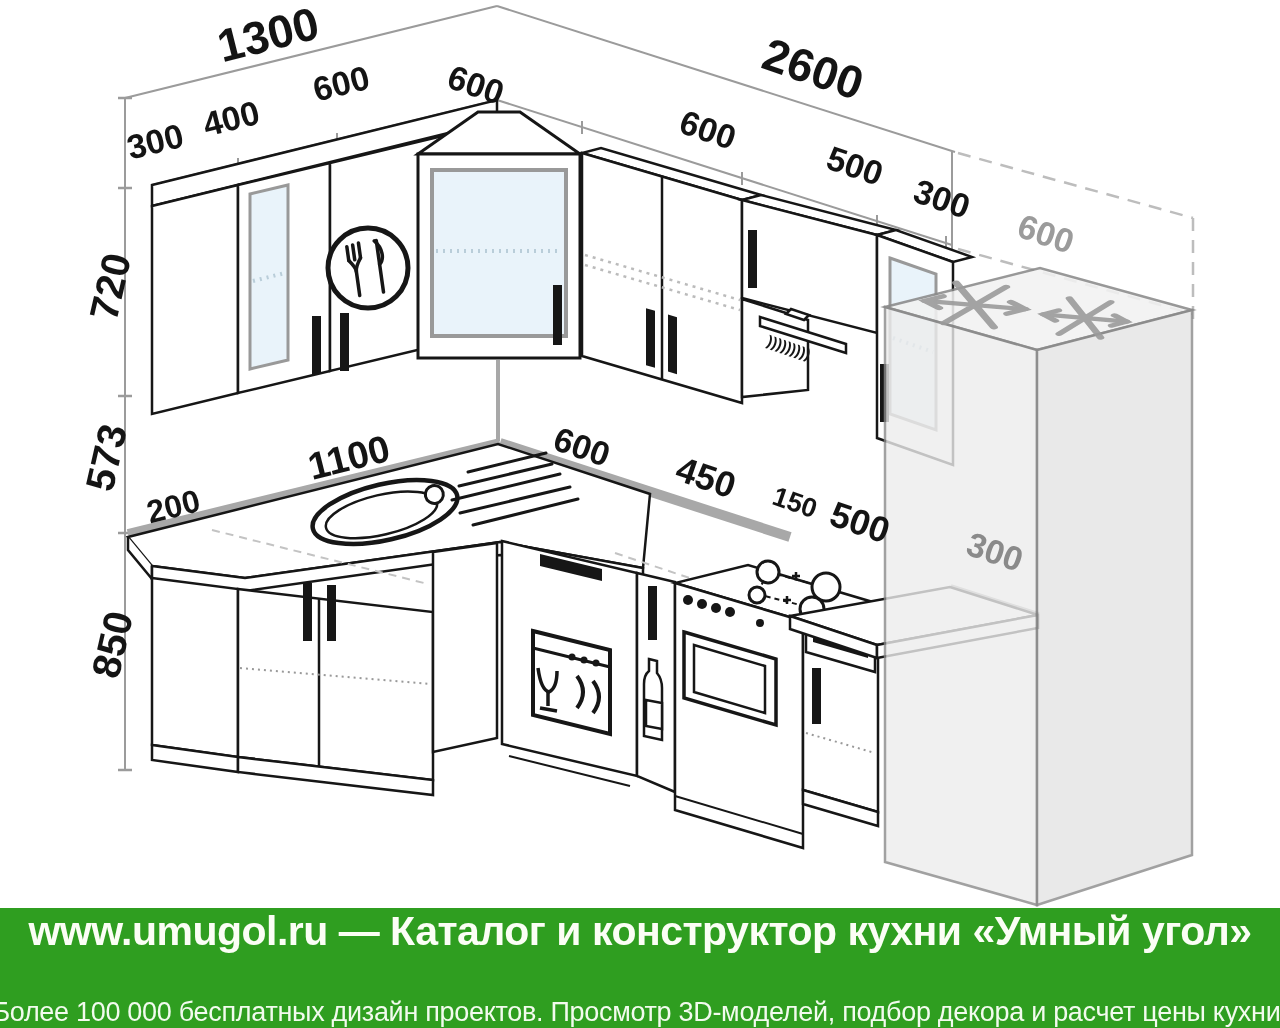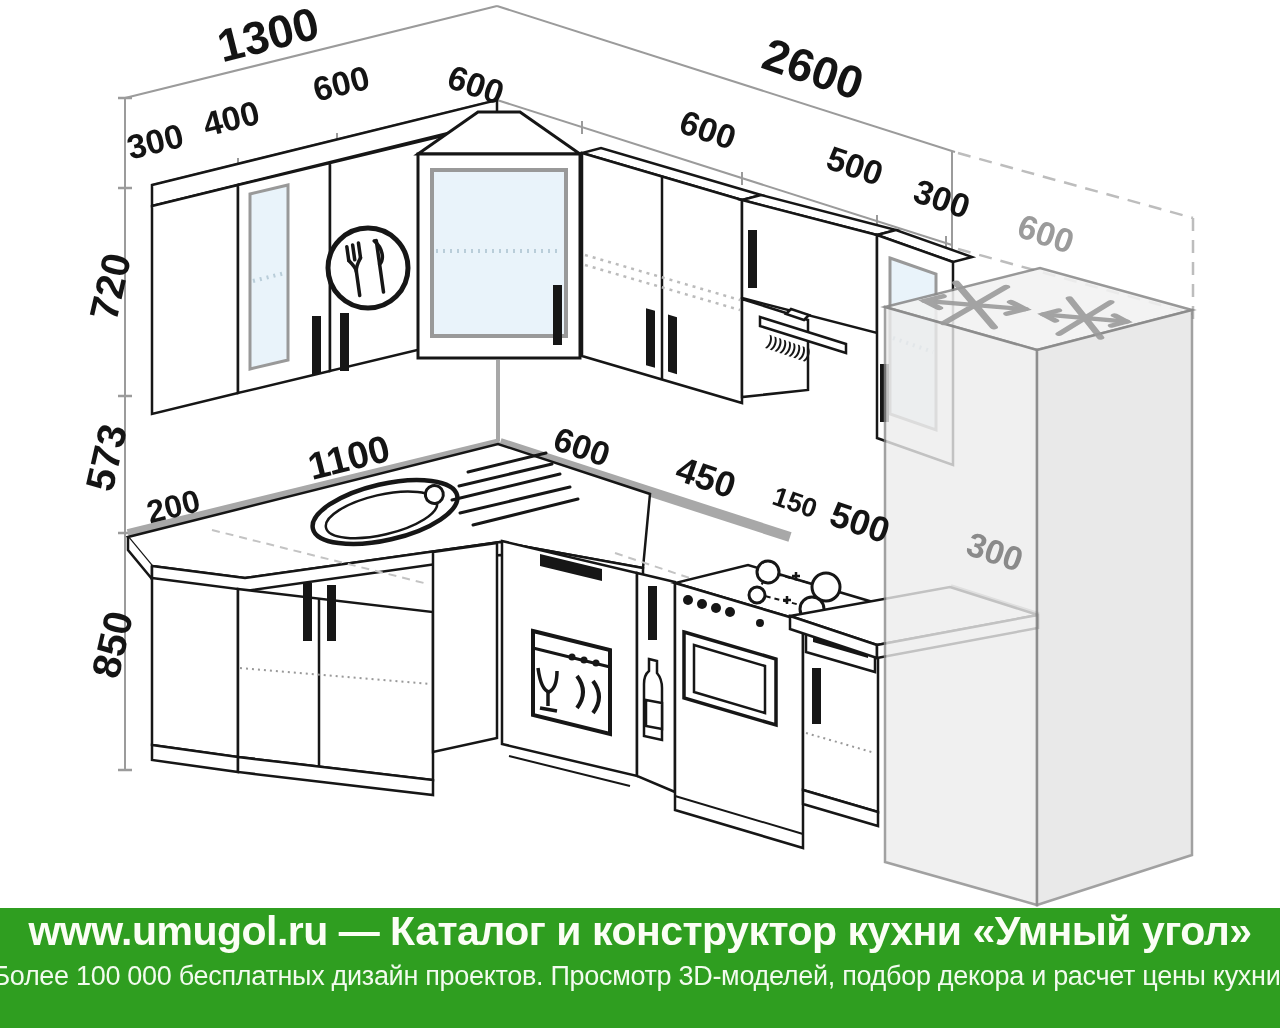--- a/index.html
+++ b/index.html
@@ -1,20 +1,20 @@
 <!DOCTYPE html>
 <html><head>
 <meta charset="utf-8">
 <style>
   html,body{margin:0;padding:0;background:#fff;}
   .stage{position:relative;width:1280px;height:1028px;background:#ffffff;overflow:hidden;
          font-family:"Liberation Sans", sans-serif;}
   .drawing{position:absolute;left:0;top:0;}
   .footer{position:absolute;left:0;top:908px;width:1280px;height:120px;background:#2f9e20;
-          display:flex;flex-direction:column;align-items:center;justify-content:flex-start;gap:6px;}
+          display:flex;flex-direction:column;align-items:center;justify-content:space-between;gap:6px;}
   .footer .f1{color:#fbfef5;font-weight:bold;font-size:41px;letter-spacing:-.5px;white-space:nowrap;}
   .footer .f2{color:#f2fbee;font-weight:normal;font-size:27px;letter-spacing:-.3px;white-space:nowrap;}
   
   text{font-family:"Liberation Sans", sans-serif;font-weight:bold;fill:#141414;}
   .dimgray{fill:#9b9b9b;}
   .dimgray2{fill:#8a8a8a;}
   .vents{font-weight:bold;fill:#161616;}
 </style>
 </head>
 <body>

